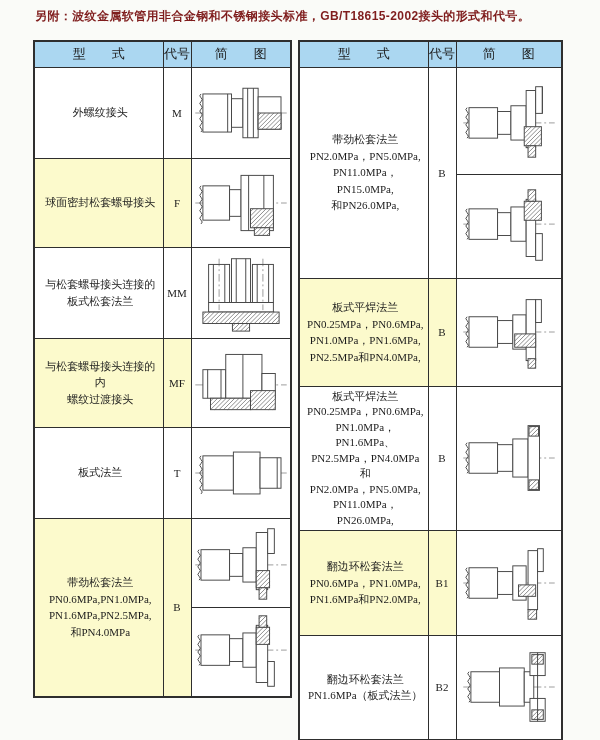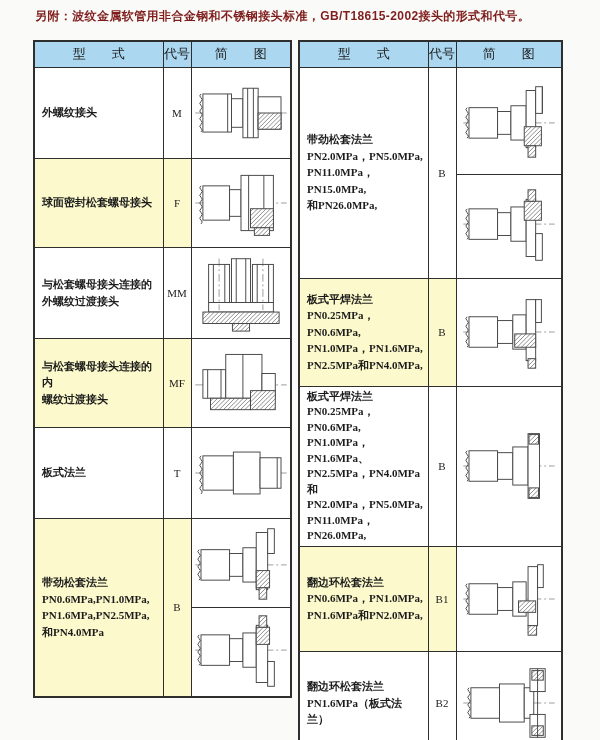--- a/index.html
+++ b/index.html
@@ -32,27 +32,26 @@
   }
   .spec th {
     background:var(--header-bg);
     font-weight:normal;
     text-align:center;
     height:26px;
     font-size:13px;
     margin-top:20px;
   }
   td.type {
-    text-align:left;
+    text-align:center;
     vertical-align:middle;
     padding:2px 4px 2px 7px;
     white-space:pre-line;
     line-height:16.5px;
     background:#fff;
-    font-weight:bold;
   }
   td.code {
     text-align:center;
     vertical-align:middle;
     background:#fff;
   }
   td.diag {
     text-align:center;
     vertical-align:middle;
     background:#fff;
@@ -132,21 +131,21 @@
             <line x1="64" y1="71" x2="67" y2="68" stroke="#555" stroke-width="0.7"></line>
             <line x1="64" y1="75.5" x2="71.5" y2="68" stroke="#555" stroke-width="0.7"></line>
             <line x1="68" y1="76" x2="76" y2="68" stroke="#555" stroke-width="0.7"></line>
             <line x1="72.5" y1="76" x2="80" y2="68.5" stroke="#555" stroke-width="0.7"></line>
             <line x1="77" y1="76" x2="80" y2="73" stroke="#555" stroke-width="0.7"></line>
           </svg>
         </td>
   </tr>
   <tr style="height:91px">
     <td class="type">与松套螺母接头连接的
-外螺纹过渡接头</td>
+板式松套法兰</td>
     <td class="code">MM</td>
     <td class="diag">
           <svg width="96" height="80" viewBox="0 0 100 84" fill="none" stroke-width="1">
             <rect x="16" y="12" width="22" height="40" fill="#fff" stroke="#444"></rect>
             <line x1="21" y1="12" x2="21" y2="52" stroke="#444"></line>
             <line x1="33" y1="12" x2="33" y2="52" stroke="#444"></line>
             <rect x="62" y="12" width="22" height="40" fill="#fff" stroke="#444"></rect>
             <line x1="67" y1="12" x2="67" y2="52" stroke="#444"></line>
             <line x1="79" y1="12" x2="79" y2="52" stroke="#444"></line>
             <rect x="40" y="6" width="20" height="46" fill="#fff" stroke="#444"></rect>

